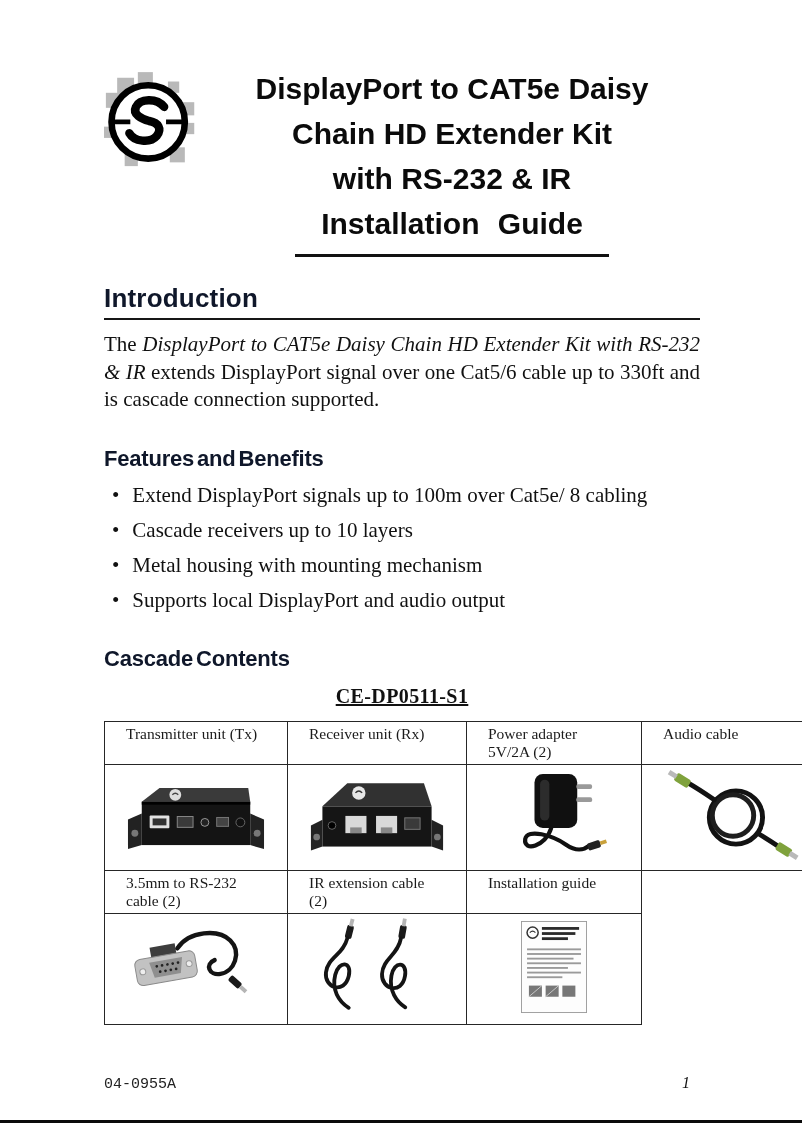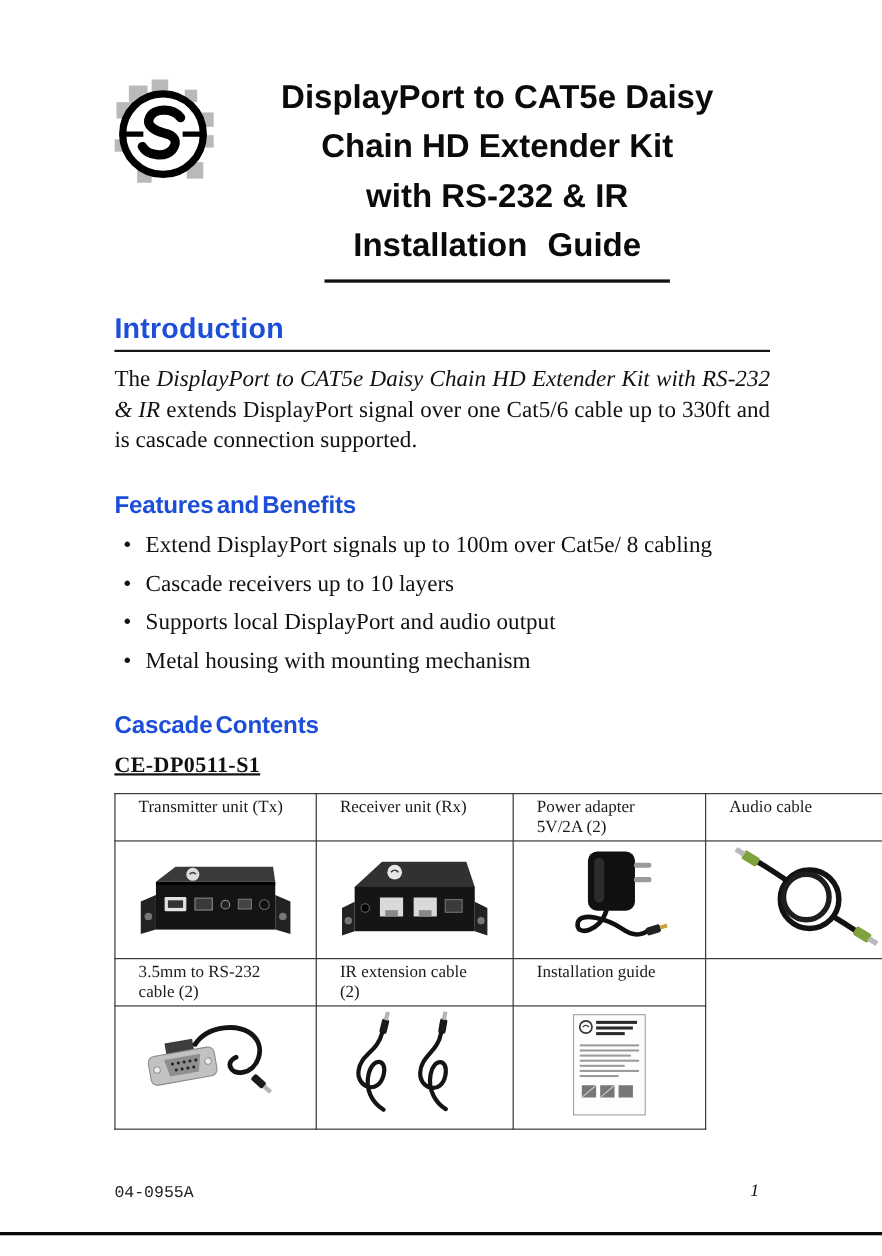--- a/index.html
+++ b/index.html
@@ -18,36 +18,36 @@
     font-family:"Liberation Sans", sans-serif; font-weight:bold;
     font-size:30px; line-height:45px; color:#0b0b0b;
   }
   .title-underlined {
     display:inline-block; padding:0 26px 8px 26px;
     border-bottom:3px solid #111; word-spacing:10px;
   }
 
   
   .section-head {
-    font-family:"Liberation Sans", sans-serif; font-weight:bold; color:#1d4ed8;
+    font-family:"Liberation Sans", sans-serif; font-weight:bold; color:#0f172a;
   }
   .intro-head { font-size:26px; margin-top:26px; letter-spacing:0.2px; }
   .intro-rule { border-bottom:2.5px solid #161616; margin-top:4px; }
   .intro-text {
     margin-top:11px; font-size:21px; line-height:27.5px; text-align:justify;
   }
   .sub-head { font-size:22px; margin-top:32px; word-spacing:-3px; letter-spacing:-0.2px; }
 
   ul.features { list-style:none; margin-top:10px; font-size:21px; line-height:27px; max-width:578px; }
   ul.features li { padding-left:56px; text-indent:-48px; margin-bottom:8px; }
   ul.features li::before { content:"•"; padding-right:13px; }
 
   .model-no {
     margin-top:13px; font-size:20px; font-weight:bold;
-    text-decoration:underline; letter-spacing:0.4px;
+    text-decoration:underline; letter-spacing:0.4px;text-align:center;
   }
 
   
   table.pkg { border-collapse:collapse; margin-top:13px; table-layout:fixed; }
   table.pkg td {
     border:1.5px solid #262626; font-size:15.5px; line-height:18px;
     padding:3px 21px; vertical-align:top; color:#1a1a1a;
   }
   td.c1 { width:150px; } td.c2 { width:146px; } td.c3 { width:142px; } td.c4 { width:148px; }
   td.img-cell { height:102px; padding:2px; text-align:center; vertical-align:middle; }
@@ -102,22 +102,22 @@
   </div>
 
   <h2 class="section-head intro-head">Introduction</h2>
   <div class="intro-rule"></div>
   <p class="intro-text"><span>The </span><i>DisplayPort to CAT5e Daisy Chain HD Extender Kit with RS-232 &amp; IR</i><span> extends DisplayPort signal over one Cat5/6 cable up to 330ft and is cascade connection supported.</span></p>
 
   <h3 class="section-head sub-head">Features and Benefits</h3>
   <ul class="features">
     <li>Extend DisplayPort signals up to 100m over Cat5e/ 8 cabling</li>
     <li>Cascade receivers up to 10 layers</li>
+    <li>Metal housing with mounting mechanism</li>
     <li>Supports local DisplayPort and audio output</li>
-    <li>Metal housing with mounting mechanism</li>
   </ul>
 
   <h3 class="section-head sub-head">Cascade Contents</h3>
   <div class="model-no">CE-DP0511-S1</div>
 
   <table class="pkg">
     <tbody>
         <tr>
       <td class="c1">Transmitter unit (Tx)</td>
       <td class="c2">Receiver unit (Rx)</td>

